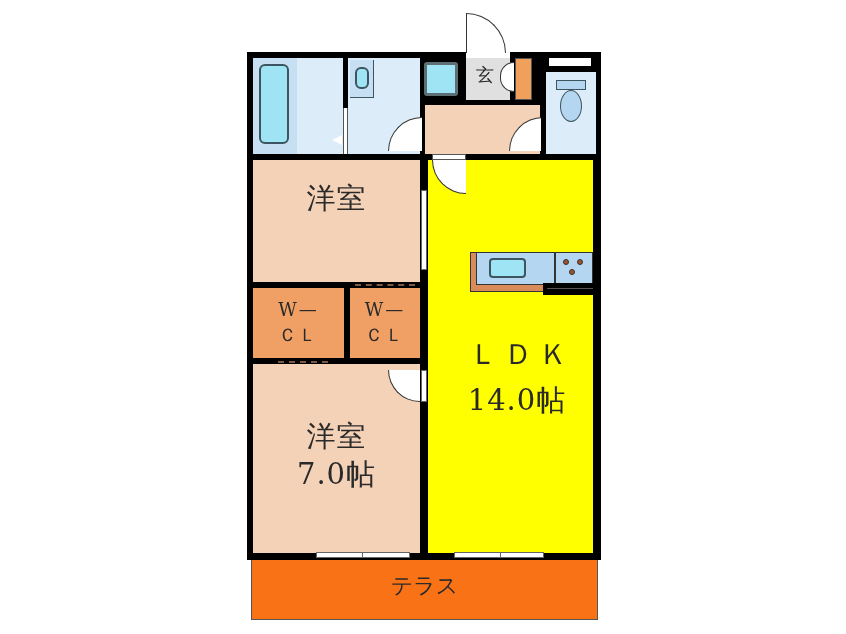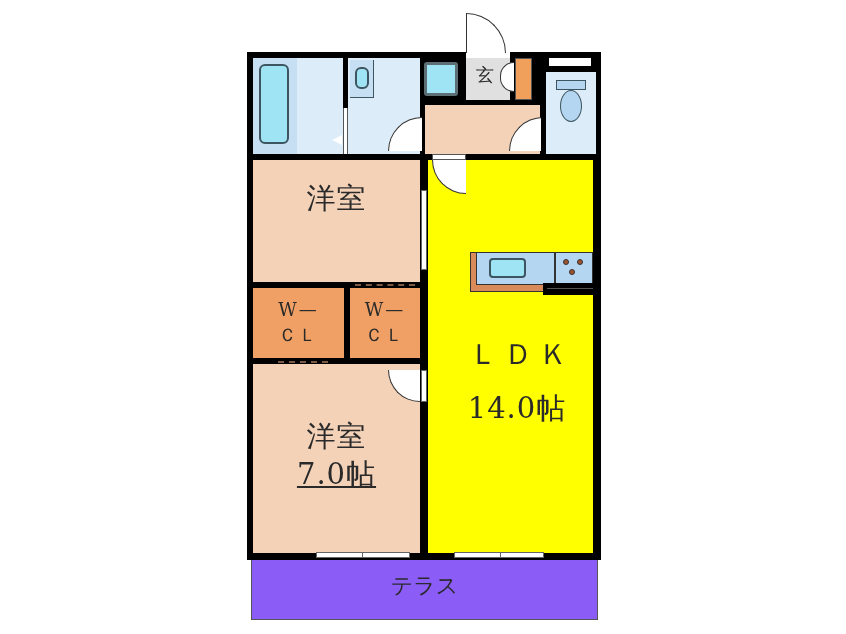--- a/index.html
+++ b/index.html
@@ -10,21 +10,21 @@
   .label { position:absolute; color:#2a2a2a; text-align:center; line-height:1.15; }
   .big { font-size:29px; letter-spacing:1px; }
   .wcl { font-size:18px; letter-spacing:2px; line-height:1.3; }
   .door-arc { position:absolute; box-sizing:border-box; background:#fff; border:1.5px solid #333; }
   .window { position:absolute; background:#fff; border:1px solid #666; box-sizing:border-box; }
   .dashed { position:absolute; border-top:2px dashed #7a5a45; }
 </style>
 </head>
 <body>
 
-<div class="abs" style="left:251px;top:556px;width:347px;height:64px;background:#8b5cf6;border:1.5px solid #555;">
+<div class="abs" style="left:251px;top:556px;width:347px;height:64px;background:#f97316;border:1.5px solid #555;">
   <div class="label" style="left:0;right:0;top:16px;font-size:22px;font-family:'DejaVu Sans','Liberation Sans',sans-serif;">テラス</div>
 </div>
 
 <div class="abs wall" style="left:247px;top:52px;width:354px;height:508px;"></div>
 
 <div class="abs" style="left:253px;top:58px;width:90px;height:96px;background:#dcecf8;"></div>
 <div class="abs" style="left:253px;top:58px;width:44px;height:96px;background:#c6dff3;"></div>
 <div class="abs" style="left:259px;top:64px;width:30px;height:80px;background:#9fe4f4;border:2px solid #3d5560;border-radius:6px;"></div>
 <div class="abs" style="left:332px;top:135px;width:0;height:0;border-top:5px solid transparent;border-bottom:5px solid transparent;border-right:10px solid #fff;"></div>
 <div class="abs" style="left:343px;top:58px;width:5px;height:96px;background:#000;"></div>
@@ -69,31 +69,31 @@
 </div>
 <div class="abs" style="left:350px;top:288px;width:70px;height:70px;background:#f0a064;">
   <div class="label wcl" style="left:0;right:0;top:10px;">W—</div>
   <div class="label wcl" style="left:0;right:0;top:35px;">ＣＬ</div>
 </div>
 <div class="dashed" style="left:355px;top:284px;width:60px;"></div>
 <div class="dashed" style="left:278px;top:361px;width:50px;"></div>
 
 <div class="abs" style="left:253px;top:364px;width:167px;height:189px;background:#f4d2b8;">
   <div class="label big" style="left:0;right:0;top:56px;">洋室</div>
-  <div class="label big" style="left:0;right:0;top:94px;text-decoration:underline;">7.0帖</div>
+  <div class="label big" style="left:0;right:0;top:94px;">7.0帖</div>
 </div>
 <div class="door-arc" style="left:388px;top:370px;width:32px;height:32px;border-radius:0 0 0 32px;border-top:none;border-right:none;"></div>
 
 <div class="abs wall" style="left:420px;top:154px;width:8px;height:406px;"></div>
 <div class="window" style="left:421px;top:190px;width:6px;height:80px;"></div>
 <div class="window" style="left:421px;top:370px;width:6px;height:32px;"></div>
 
 <div class="abs" style="left:428px;top:160px;width:165px;height:393px;background:#ffff00;">
   <div class="label big" style="left:0;right:0;top:178px;letter-spacing:6px;margin-left:22px;">ＬＤＫ</div>
-  <div class="label big" style="left:0;right:0;top:232px;margin-left:13px;">14.0帖</div>
+  <div class="label big" style="left:0;right:0;top:224px;margin-left:13px;">14.0帖</div>
 </div>
 <div class="door-arc" style="left:432px;top:160px;width:34px;height:34px;border-radius:0 0 0 34px;border-top:none;border-right:none;"></div>
 <div class="abs" style="left:432px;top:154px;width:34px;height:6px;background:#fff;border:1px solid #555;"></div>
 
 <div class="abs" style="left:470px;top:252px;width:123px;height:40px;background:#d98c5a;border:1.5px solid #333;"></div>
 <div class="abs" style="left:476px;top:252px;width:117px;height:33px;background:#b4d6f0;border:1.5px solid #333;"></div>
 <div class="abs" style="left:489px;top:258px;width:37px;height:20px;background:#9fe4f4;border:2px solid #3d5560;border-radius:4px;"></div>
 <div class="abs" style="left:554px;top:252px;width:1.5px;height:33px;background:#333;"></div>
 <div class="abs" style="left:563px;top:259px;width:6px;height:6px;border-radius:50%;background:#a0522d;border:1px solid #333;"></div>
 <div class="abs" style="left:577px;top:259px;width:6px;height:6px;border-radius:50%;background:#a0522d;border:1px solid #333;"></div>

